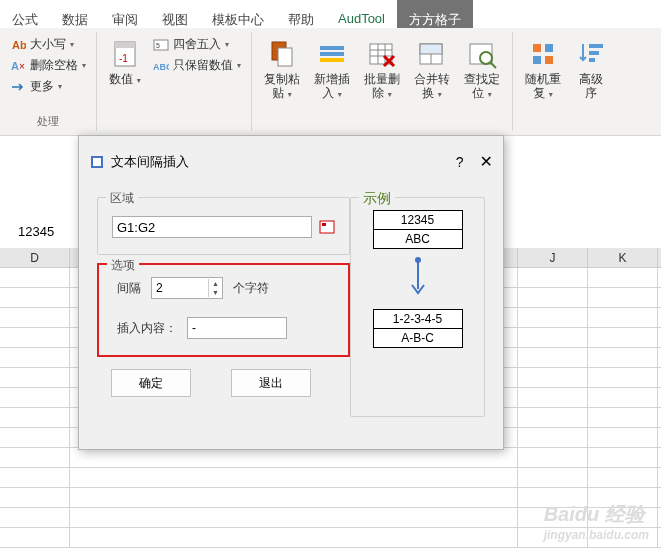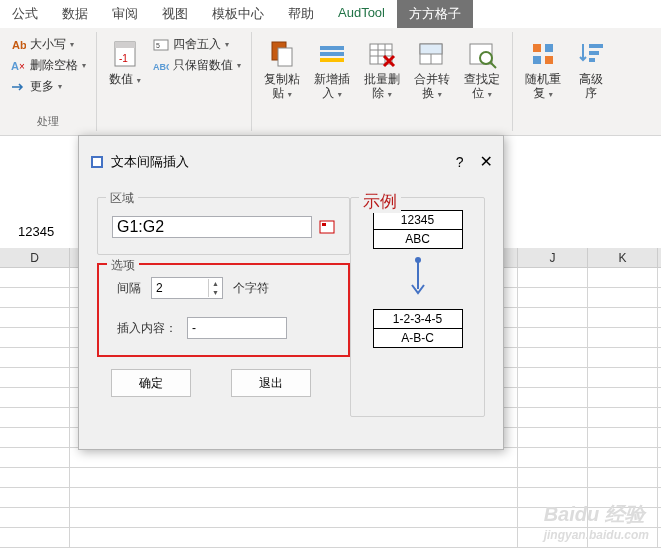--- a/index.html
+++ b/index.html
@@ -1,20 +1,20 @@
 <!DOCTYPE html>
 <html><head>
   <meta charset="utf-8">
   <style>
     * { margin: 0; padding: 0; box-sizing: border-box; font-family: "Microsoft YaHei", sans-serif; }
     body { width: 661px; height: 550px; background: #fff; overflow: hidden; position: relative; }
     
     
     .ribbon-tabs { display: flex; background: #fff; height: 28px; font-size: 13px; }
-    .ribbon-tab { padding: 5px 12px; color: #444; cursor: pointer; }
+    .ribbon-tab { padding: 11px 12px; color: #444; cursor: pointer; }
     .ribbon-tab.colored { color: #217346; }
     .ribbon-tab.active { background: #737373; color: #fff; }
     
     
     .ribbon-content { display: flex; background: #f3f2f1; border-bottom: 1px solid #d6d6d6; height: 108px; padding: 4px 0; }
     .ribbon-group { display: flex; flex-direction: column; justify-content: space-between; border-right: 1px solid #d6d6d6; padding: 2px 6px 2px 6px; }
     .ribbon-group-label { font-size: 11px; color: #666; text-align: center; padding-top: 2px; }
     .small-btn { display: flex; align-items: center; gap: 4px; font-size: 12px; color: #333; padding: 2px 4px; cursor: pointer; }
     .small-btn .icon { width: 16px; height: 16px; display: flex; align-items: flex-end; justify-content: center; }
     .big-btn { display: flex; flex-direction: column; align-items: center; justify-content: center; font-size: 12px; color: #333; padding: 4px 6px; cursor: pointer; min-width: 44px; }
@@ -39,38 +39,38 @@
     .dialog-title-icon { width: 16px; height: 16px; }
     .dialog-title-right { display: flex; gap: 16px; align-items: center; font-size: 14px; }
     .dialog-close { font-size: 16px; cursor: pointer; }
     .dialog-help { cursor: pointer; }
     .dialog-body { display: flex; padding: 10px 18px 10px 18px; }
     .dialog-left { flex: 1; }
     .dialog-right { width: 135px; }
     
     .group-box { border: 1px solid #d0d0d0; border-radius: 2px; padding: 12px 10px 10px 10px; margin-bottom: 8px; position: relative; }
     .group-box-label { position: absolute; top: -8px; left: 8px; background: #f0f0f0; padding: 0 4px; font-size: 12px; color: #555; }
-    .region-input { width: 200px; height: 22px; border: 1px solid #abadb3; background: #fff; padding: 0 4px; font-size: 16px; }
+    .region-input { width: 200px; height: 22px; border: 1px solid #abadb3; background: #fff; padding: 0 4px; font-size: 13px; }
     .region-row { display: flex; align-items: center; justify-content: space-between; padding: 6px 4px; }
     .range-icon { width: 16px; height: 14px; cursor: pointer; }
     
     .option-box { border: 2px solid #e02020; padding: 12px 10px; margin-bottom: 12px; position: relative; }
     .option-box-label { position: absolute; top: -8px; left: 8px; background: #f0f0f0; padding: 0 4px; font-size: 12px; color: #555; }
     .option-row { display: flex; align-items: center; gap: 10px; font-size: 12px; color: #333; margin-bottom: 18px; padding-left: 8px; }
     .spinner { display: flex; align-items: center; border: 1px solid #abadb3; background: #fff; height: 22px; }
     .spinner input { border: none; width: 56px; padding: 0 4px; font-size: 12px; outline: none; }
     .spinner-btns { display: flex; flex-direction: column; border-left: 1px solid #ccc; }
     .spinner-btns span { font-size: 7px; line-height: 9px; padding: 0 3px; cursor: pointer; color: #555; }
     .text-input { width: 100px; height: 22px; border: 1px solid #abadb3; background: #fff; padding: 0 4px; font-size: 12px; }
     
     .dialog-buttons { display: flex; gap: 40px; padding-left: 14px; }
     .dlg-btn { width: 80px; height: 28px; background: #fdfdfd; border: 1px solid #c2c2c2; font-size: 12px; cursor: pointer; }
     
     .example-area { border: 1px solid #d0d0d0; border-radius: 2px; padding: 12px 10px; height: 220px; position: relative; }
-    .example-label { position: absolute; top: -8px; left: 8px; background: #f0f0f0; padding: 0 4px; font-size: 17px; color: #b91c1c; }
+    .example-label { position: absolute; top: -8px; left: 8px; background: #f0f0f0; padding: 0 4px; font-size: 14px; color: #4d7c0f; }
     .ex-box { border: 1px solid #000; background: #fff; width: 90px; margin: 0 auto; text-align: center; font-size: 12px; font-family: "Courier New", monospace; }
     .ex-box div:first-child { border-bottom: 1px solid #000; padding: 2px 0; }
     .ex-box div:last-child { padding: 2px 0; }
     .ex-arrow { text-align: center; margin: 8px 0; }
     
     .watermark { position: absolute; bottom: 8px; right: 12px; color: #dcdcdc; font-size: 20px; font-weight: bold; font-style: italic; }
     .watermark small { font-size: 12px; display: block; }
   </style>
 </head>
 <body>

